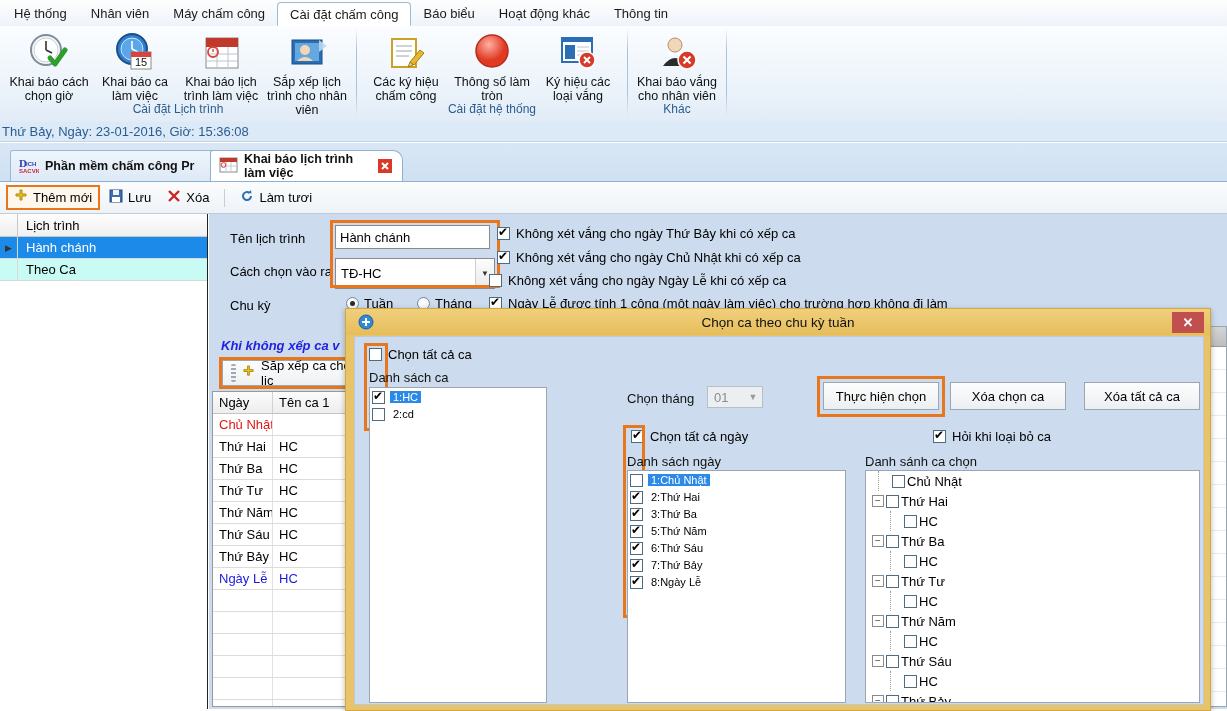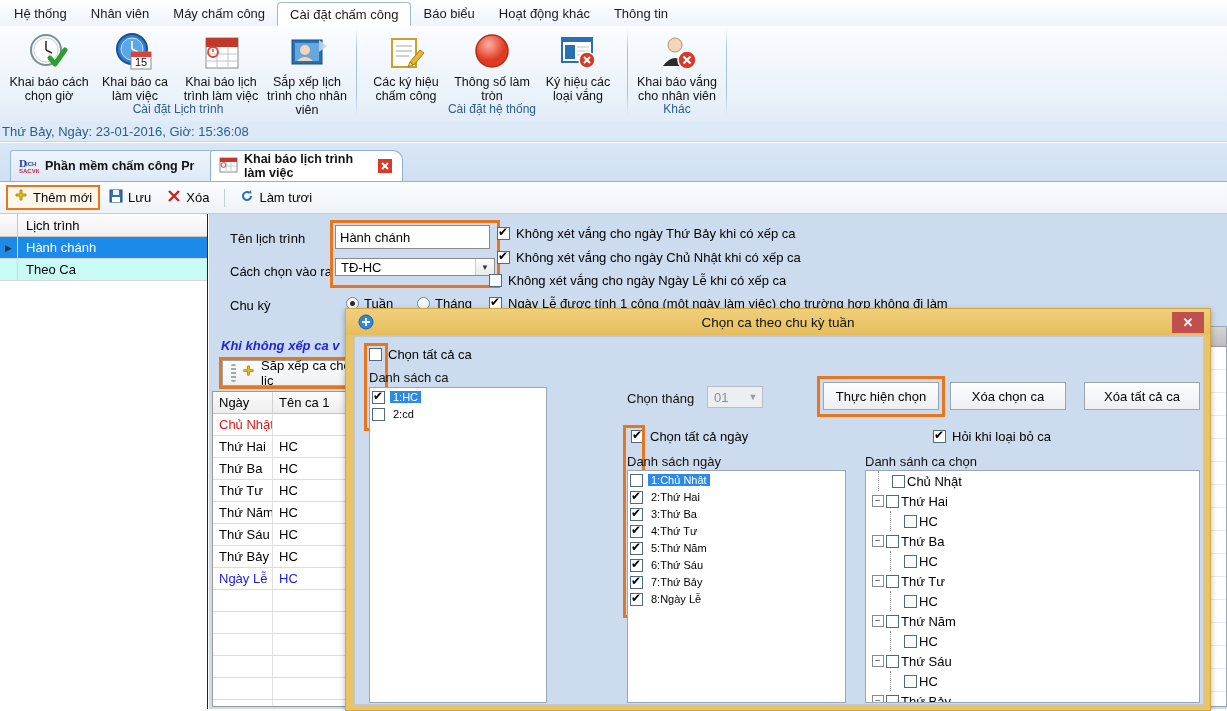--- a/index.html
+++ b/index.html
@@ -451,21 +451,21 @@
       <div class="cellv">Theo Ca</div>
     </div>
   </div>
 
   <div class="formpane">
 
     <div class="f-label" style="left:21px; top:17px;">Tên lịch trình</div>
     <input class="f-input" style="left: 126px; top: 11px; width: 155px; height: 24px;" value="Hành chánh">
 
     <div class="f-label" style="left:21px; top:50px;">Cách chọn vào ra</div>
-    <div class="f-combo" style="left:126px; top:44px; width:160px; height:18px;">
+    <div class="f-combo" style="left:126px; top:44px; width:160px; height:31px;">
       <span>TĐ-HC</span>
       <span class="arrow">▼</span>
     </div>
 
     <div class="hl-box" style="left:121px; top:6px; width:170px; height:68px;"></div>
 
     <div class="f-label" style="left:21px; top:84px;">Chu kỳ</div>
     <div class="radio-wrap" style="left:137px; top:82px;">
       <span class="radio on"></span>
       <span>Tuần</span>
@@ -658,24 +658,20 @@
         <div class="lbrow">
             <span class="cbx on"></span>
             <span class="txt">2:Thứ Hai</span>
           </div>
         <div class="lbrow">
             <span class="cbx on"></span>
             <span class="txt">3:Thứ Ba</span>
           </div>
         <div class="lbrow">
             <span class="cbx on"></span>
-            <span class="txt">4:Thứ Tư</span>
-          </div>
-        <div class="lbrow">
-            <span class="cbx on"></span>
             <span class="txt">5:Thứ Năm</span>
           </div>
         <div class="lbrow">
             <span class="cbx on"></span>
             <span class="txt">6:Thứ Sáu</span>
           </div>
         <div class="lbrow">
             <span class="cbx on"></span>
             <span class="txt">7:Thứ Bảy</span>
           </div>

